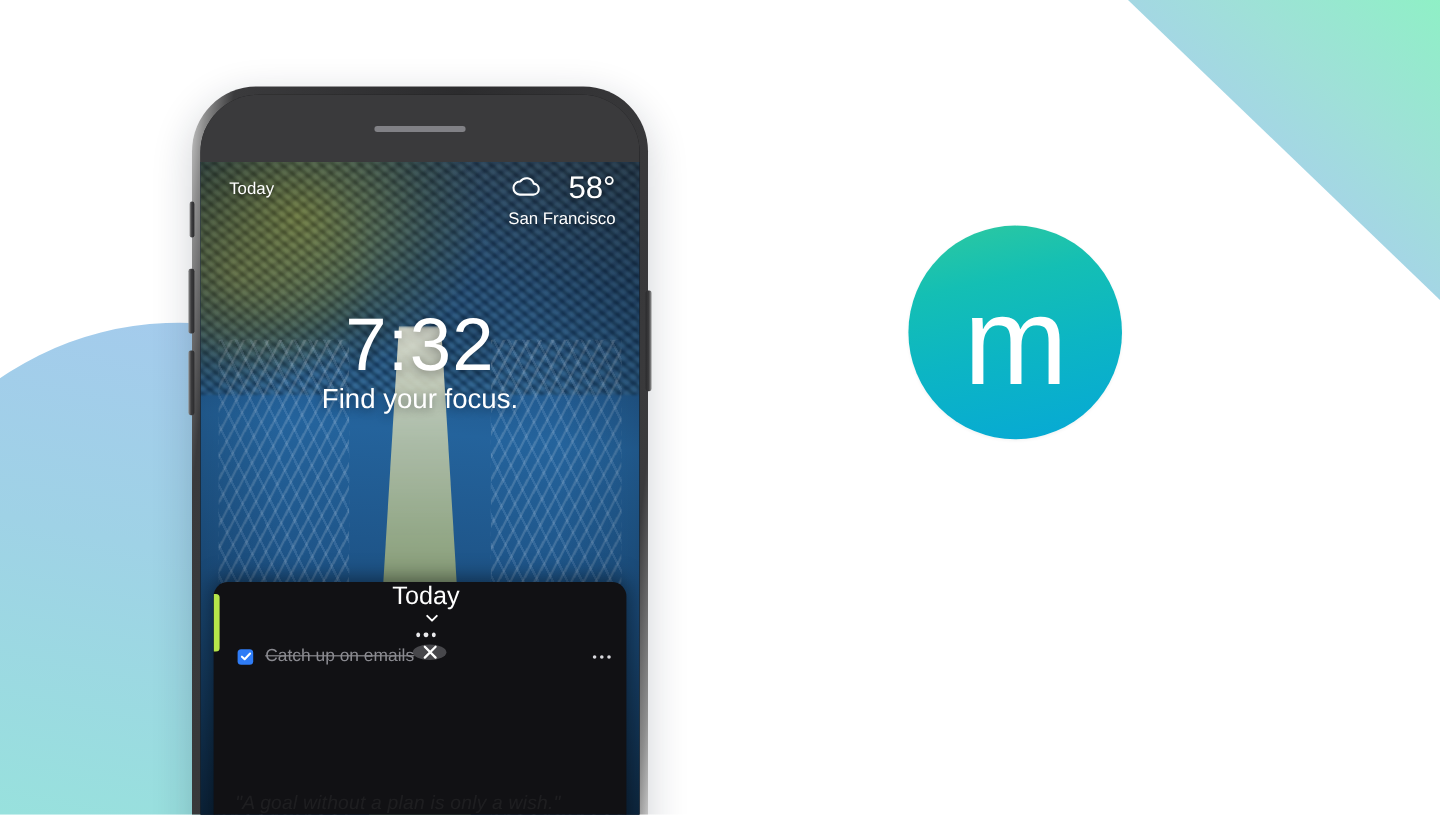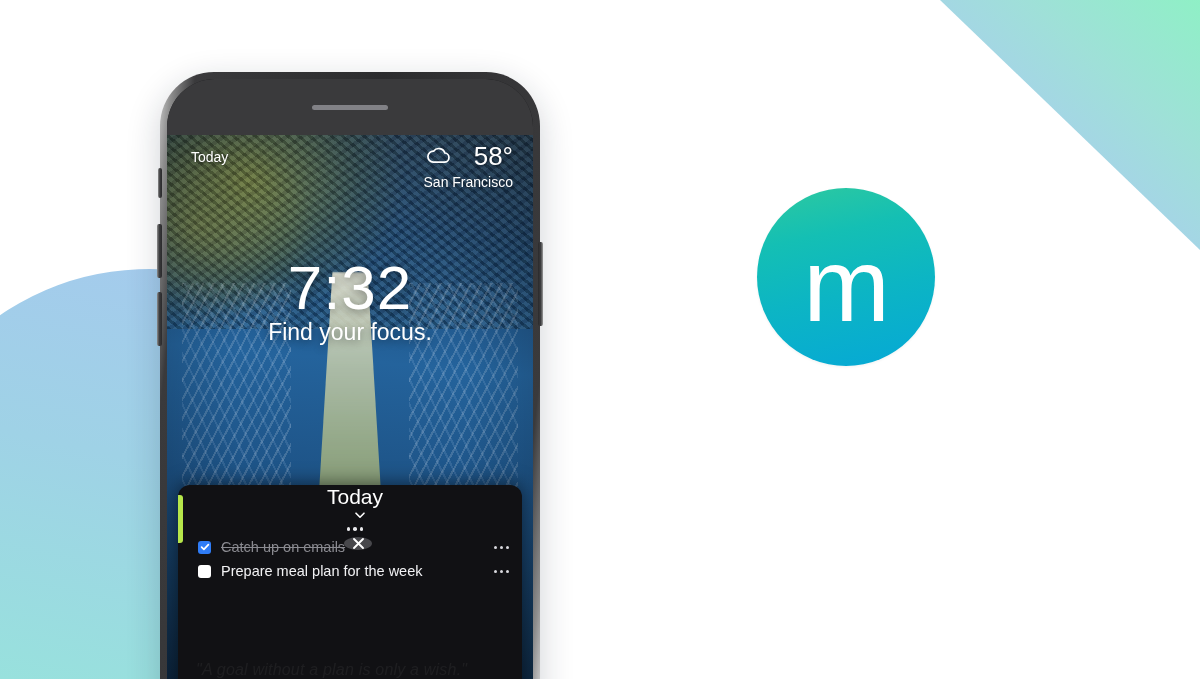--- a/index.html
+++ b/index.html
@@ -249,29 +249,19 @@
                   </svg>
                 </span>
                 <span class="todo-text">Catch up on emails</span>
                 <span class="row-spacer"></span>
                 <span class="row-dots">
                   <i></i>
                   <i></i>
                   <i></i>
                 </span>
               </div>
-              <div class="todo-row">
-                <span class="cb"></span>
-                <span class="todo-text">Prepare meal plan for the week</span>
-                <span class="row-spacer"></span>
-                <span class="row-dots">
-                  <i></i>
-                  <i></i>
-                  <i></i>
-                </span>
-              </div>
             </div>
         </div>
 
       </div>
     </div>
   </div>
 </div>
 
 </body></html>

